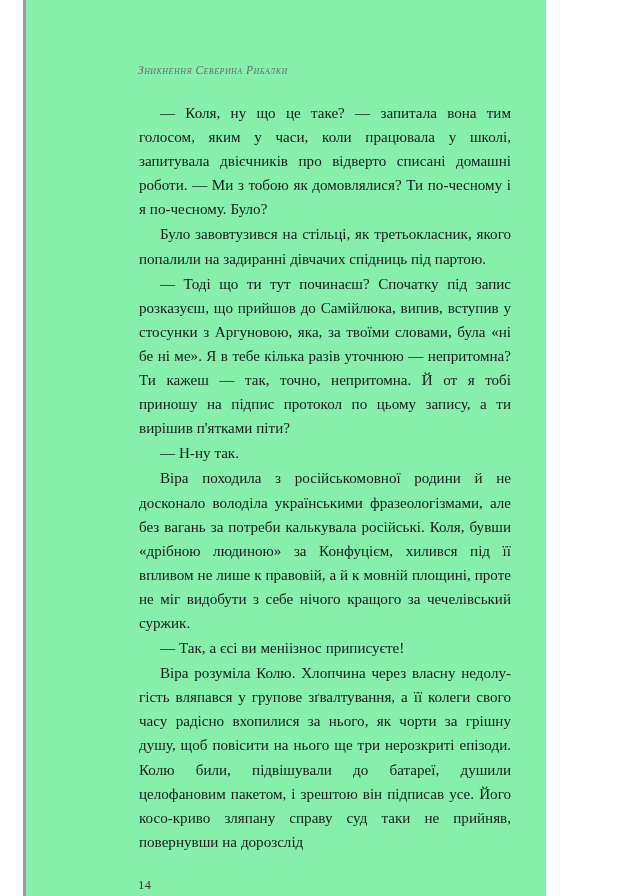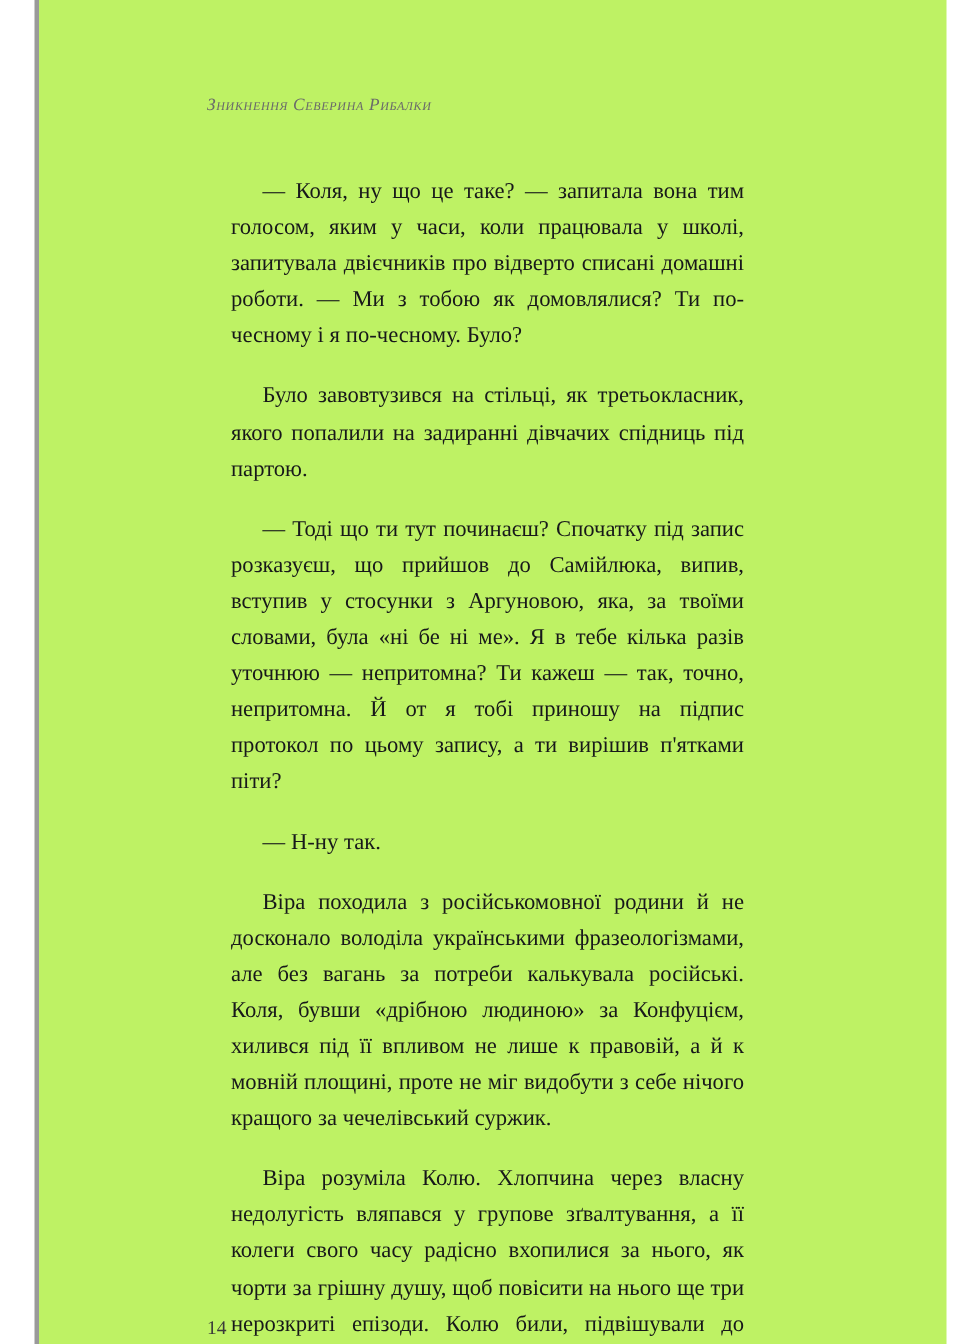--- a/index.html
+++ b/index.html
@@ -33,23 +33,23 @@
     top: 0;
     width: 3px;
     height: 100%;
     background: #9a9a9a;
   }
 
   .page {
     position: absolute;
     left: 0;
     top: 0;
-    width: 631px;
+    width: 546px;
     height: 896px;
-    background: #bef264;
+    background: #86efac;
   }
 
   .page-inner {
     position: absolute;
     left: 138px;
     top: 0;
     width: 374px;
     height: 896px;
   }
 
@@ -67,21 +67,21 @@
   }
 
   .text-block {
     position: absolute;
     top: 100px;
     left: 0;
     width: 374px;
   }
 
   .text-block p {
-    margin: 16px;
+    margin: 1px;
     text-indent: 21px;
     text-align: justify;
     text-justify: inter-word;
     font-size: 15.1px;
     line-height: 24.1px;
     color: #17181a;
     hyphens: manual;
     word-spacing: 0.1px;
   }
 
@@ -104,19 +104,20 @@
   <div class="page-inner">
 
     <div class="running-header">Зникнення Северина Рибалки</div>
 
     <div class="text-block">
       <p>— Коля, ну що це таке? — запитала вона тим голосом, яким у часи, коли працювала у школі, запитувала двієч­ників про відверто списані домашні роботи. — Ми з то­бою як домовлялися? Ти по-чесному і я по-чесному. Було?</p>
       <p>Було завовтузився на стільці, як третьокласник, якого попалили на задиранні дівчачих спідниць під партою.</p>
       <p>— Тоді що ти тут починаєш? Спочатку під запис розка­зуєш, що прийшов до Самійлюка, випив, вступив у сто­сунки з Аргуновою, яка, за твоїми словами, була «ні бе ні ме». Я в тебе кілька разів уточнюю — непритомна? Ти кажеш — так, точно, непритомна. Й от я тобі приношу на підпис протокол по цьому запису, а ти вирішив п'ятками піти?</p>
       <p>— Н-ну так.</p>
       <p>Віра походила з російськомовної родини й не досконало володіла українськими фразеологізмами, але без вагань за потреби калькувала російські. Коля, бувши «дрібною людиною» за Конфуцієм, хилився під її впливом не лише к правовій, а й к мовній площині, проте не міг видобути з себе нічого кращого за чечелівський суржик.</p>
+      <p>— Так, а єсі ви меніізнос приписуєте!</p>
       <p>Віра розуміла Колю. Хлопчина через власну недолу­гість вляпався у групове зґвалтування, а її колеги свого часу радісно вхопилися за нього, як чорти за грішну душу, щоб повісити на нього ще три нерозкриті епізоди. Колю били, підвішували до батареї, душили целофановим паке­том, і зрештою він підписав усе. Його косо-криво зляпану справу суд таки не прийняв, повернувши на дорозслід­</p>
     </div>
 
     <div class="page-number">14</div>
 
   </div>
 </div>
 
 </body></html>

